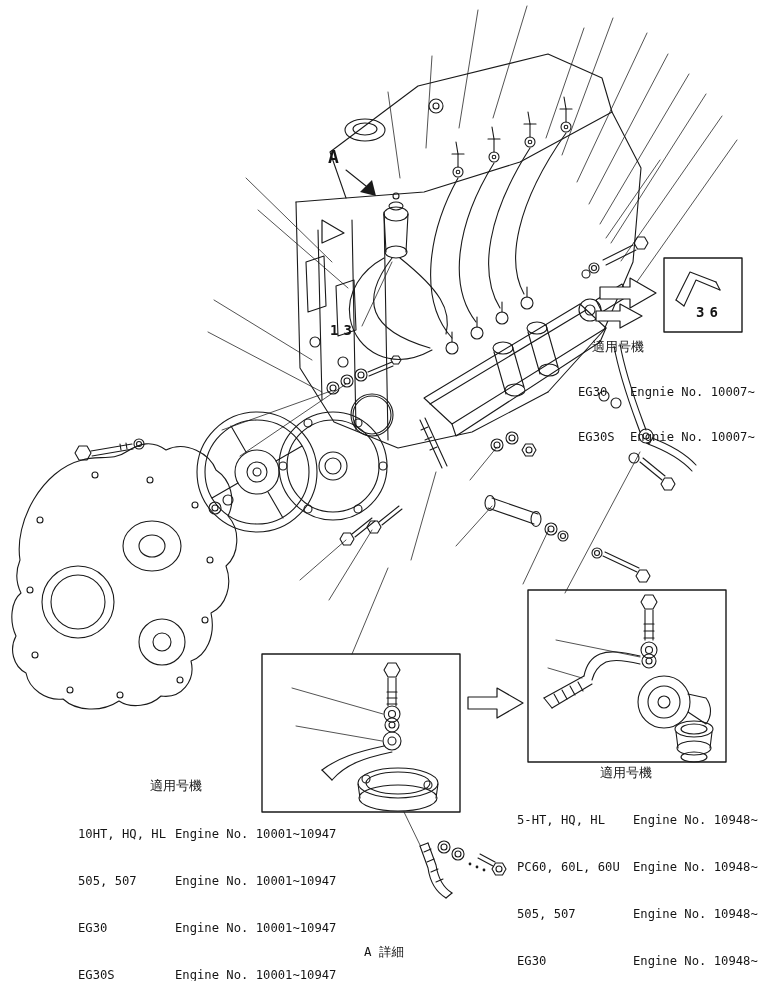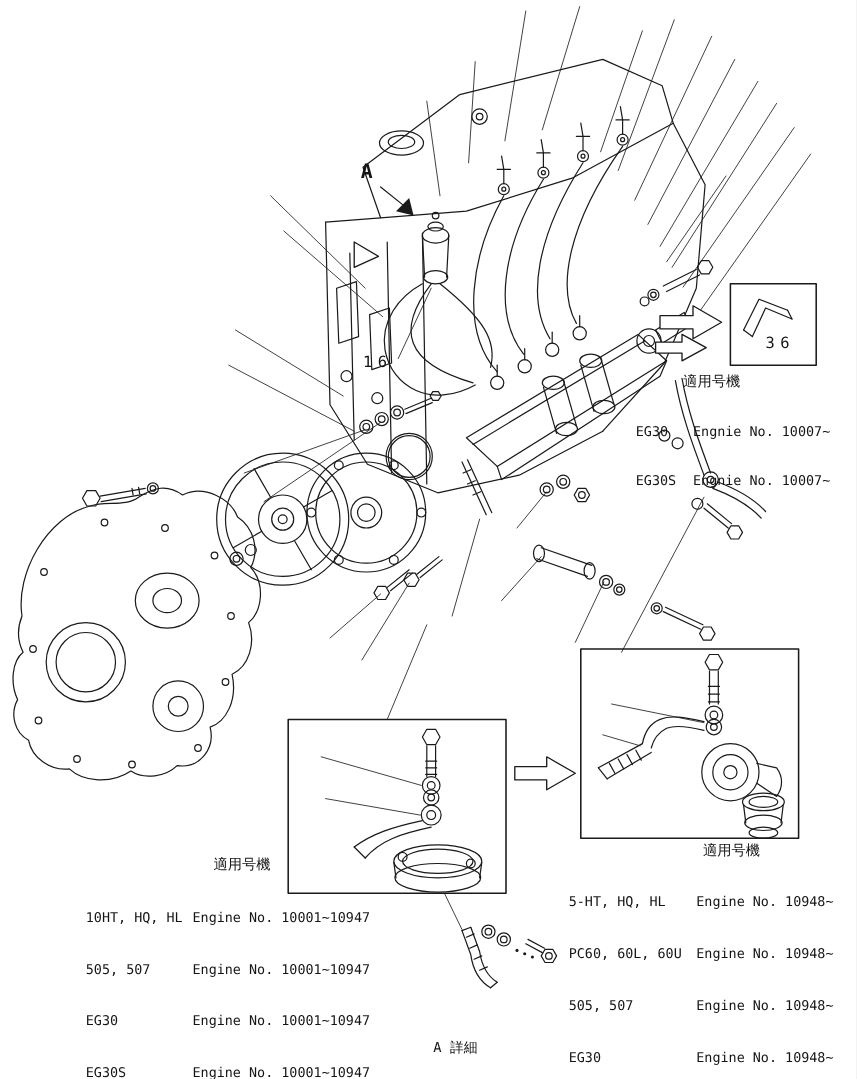--- a/index.html
+++ b/index.html
@@ -14,23 +14,23 @@
   svg .fillink{fill:#1a1a1a;stroke:none;}
   svg .whitearrow{fill:#ffffff;stroke:#1a1a1a;stroke-width:1.2;}
   svg .box{stroke-width:1.4;}
   svg .dot{fill:#1a1a1a;stroke:none;}
   .txt{position:absolute;white-space:pre;}
   .trow{display:flex;}
   .trow .model{display:inline-block;flex:0 0 auto;}
   .tbl-left .model{width:97px;}
   .tbl-right .model{width:116px;}
   .tbl-note .model{width:52px;}
-  .center{text-align:center;}
+  .center{}
   .big-a{font-size:18px;font-weight:bold;}
-  .plabel{font-size:14px;letter-spacing:5px;}
+  .plabel{font-size:14px;letter-spacing:5px;font-weight:bold;}
   .pj{font-size:12.5px;letter-spacing:3px;}
   .hdr{font-size:13px;}
   .tbl{font-size:12.2px;line-height:15.6px;}
   .note{font-size:12.2px;line-height:15px;}
   .cap{font-size:12.5px;line-height:16px;}
 </style>
 </head>
 <body>
 
 <div class="stage">
@@ -371,21 +371,21 @@
     </g>
     <polygon points="322,220 344,233 322,243" class="whitearrow"></polygon>
     <polygon class="whitearrow" points="600,287 630,287 630,278 656,293 630,308 630,299 600,299"></polygon>
     <polygon class="whitearrow" points="596,311 620,311 620,304 642,316 620,328 620,321 596,321"></polygon>
     <polygon class="whitearrow" points="468,697 497,697 497,688 523,703 497,718 497,709 468,709"></polygon>
   </g>
 </svg>
 
 <div class="txt big-a" style="left:328px;top:146px;">A</div>
 
-<div class="txt plabel" style="left:330px;top:322px;">16</div>
+<div class="txt plabel" style="left:330px;top:322px;">13</div>
 
 <div class="txt plabel" style="left:696px;top:304px;">36</div>
 
 <div class="txt hdr center" style="left:592px;top:338px;width:110px;">適用号機</div>
 
 <div class="txt note tbl-note" style="left:578px;top:355px;">
   <div class="trow">
     <span class="model">EG30</span><span>Engnie No. 10007~</span>
   </div>
   <div class="trow">

